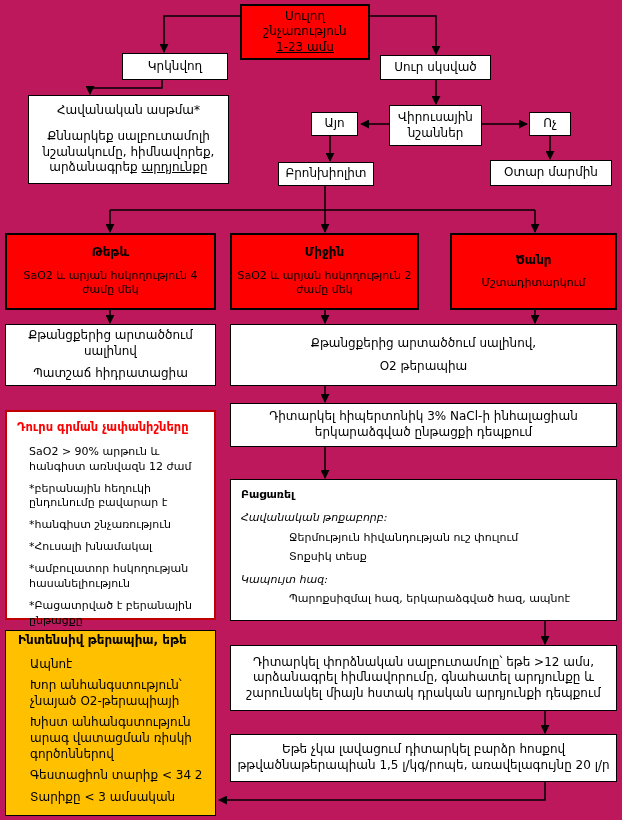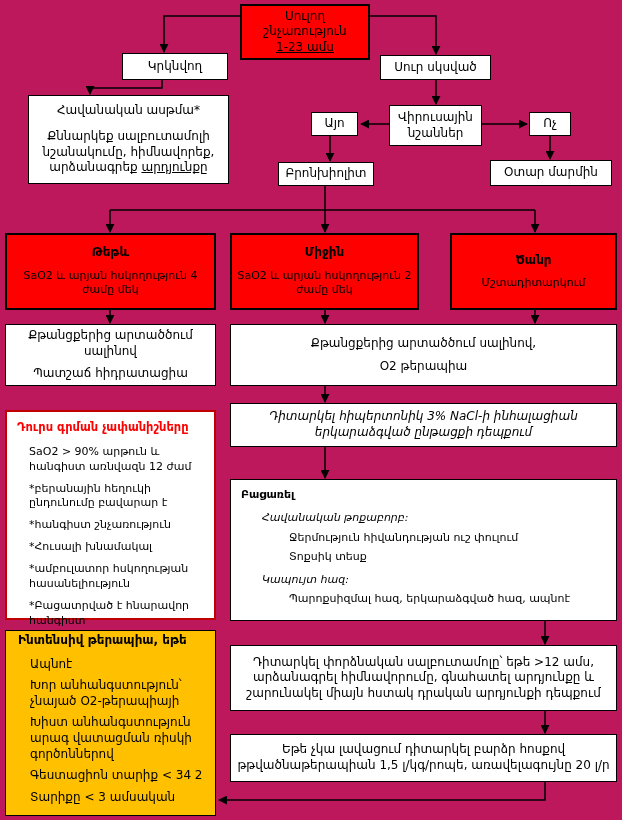--- a/index.html
+++ b/index.html
@@ -26,21 +26,21 @@
   
   .discharge { border: 2px solid #C00000; padding: 8px 16px 4px 10px; font-size: 11px; }
   .discharge-title { color: #FF0000; font-weight: bold; font-size: 11.5px; margin-bottom: 10px; }
   .d-item { padding-left: 12px; margin-bottom: 7px; line-height: 1.35; }
   
   .icu { background: #FFC000; padding: 2px 6px 4px 12px; font-size: 12px; }
   .icu-title { font-weight: bold; margin-bottom: 8px; }
   .y-item { padding-left: 12px; margin-bottom: 6px; line-height: 1.3; }
   
   .ruleout { padding: 8px 8px 15px 10px; font-size: 11px; }
-  .ro-group { margin-top: 9px; margin-left: 21px; }
+  .ro-group { margin-top: 9px; }
   .ro-ind { padding-left: 48px; margin-top: 5px; }
   .small { font-size: 11px; }
 </style>
 </head>
 <body>
 
 <div class="canvas">
 
   <svg class="connectors" width="622" height="820" viewBox="0 0 622 820">
     <defs>
@@ -133,25 +133,25 @@
   </div>
 
   <div class="box left discharge" style="left:5px;top:410px;width:211px;height:210px;">
     <div class="discharge-title">Դուրս գրման չափանիշները</div>
     <div>
         <div class="d-item">SaO2 &gt; 90% արթուն և հանգիստ առնվազն 12 ժամ</div>
         <div class="d-item">*բերանային հեղուկի ընդունումը բավարար է</div>
         <div class="d-item">*հանգիստ շնչառություն</div>
         <div class="d-item">*Հուսալի խնամակալ</div>
         <div class="d-item">*ամբուլատոր հսկողության հասանելիություն</div>
-        <div class="d-item">*Բացատրված է հնարավոր հանգիստ</div>
+        <div class="d-item">*Բացատրված է բերանային ընթացքը</div>
       </div>
   </div>
 
-  <div class="box" style="left:230px;top:403px;width:387px;height:44px;font-style:italic;">
+  <div class="box" style="left:230px;top:403px;width:387px;height:44px;">
     <div>Դիտարկել հիպերտոնիկ 3% NaCl-ի ինհալացիան երկարաձգված ընթացքի դեպքում</div>
   </div>
 
   <div class="box left ruleout" style="left:230px;top:479px;width:387px;height:142px;">
     <div class="bold">Բացառել</div>
     <div class="italic ro-group">Հավանական թոքաբորբ:</div>
     <div class="ro-ind">Ջերմություն հիվանդության ուշ փուլում</div>
     <div class="ro-ind">Տոքսիկ տեսք</div>
     <div class="italic ro-group">Կապույտ հազ:</div>
     <div class="ro-ind">Պարոքսիզմալ հազ, երկարաձգված հազ, ապնոէ</div>

